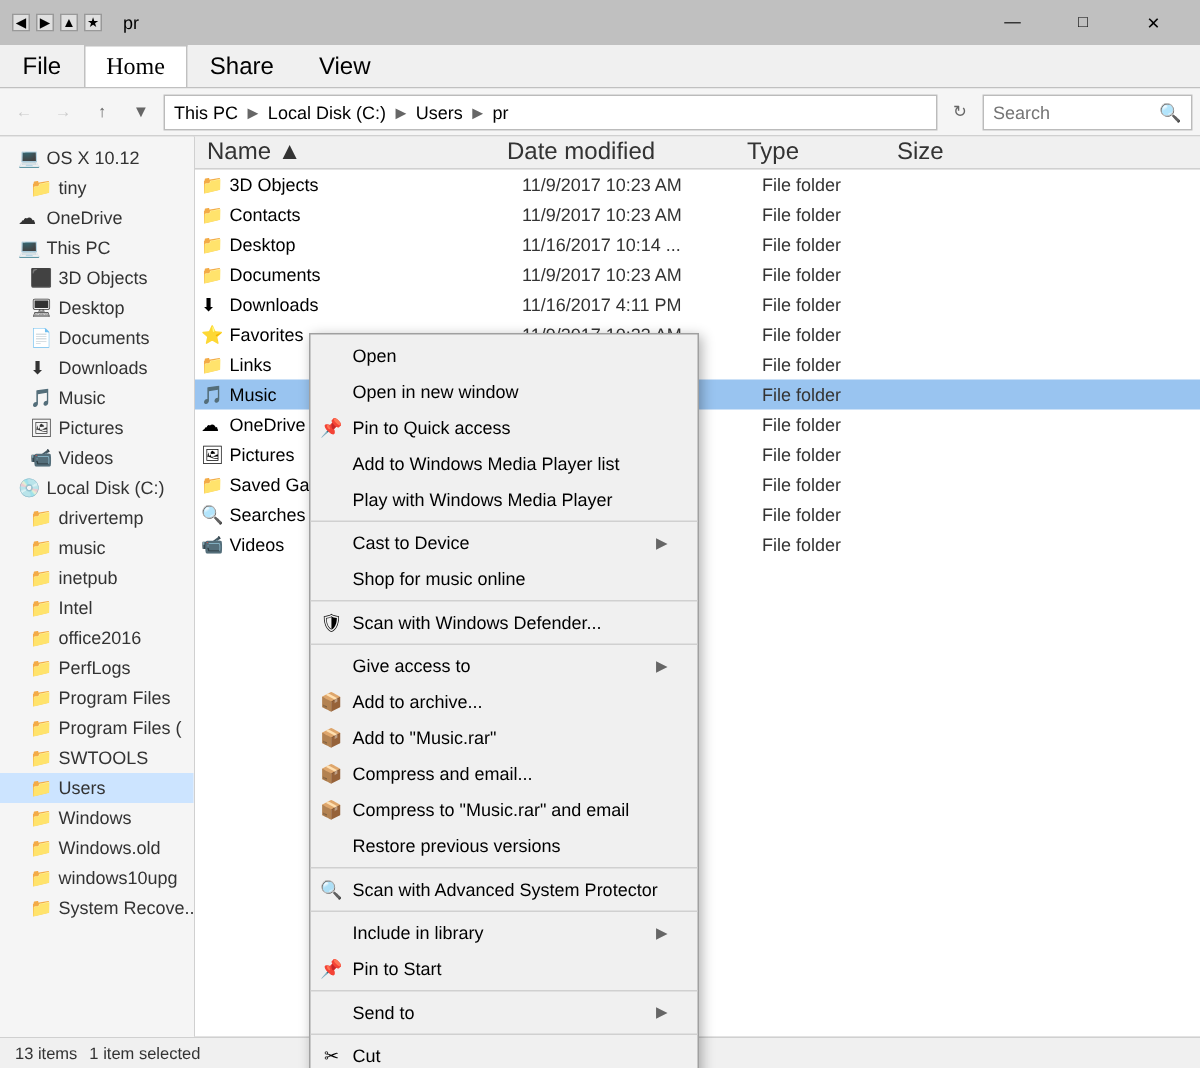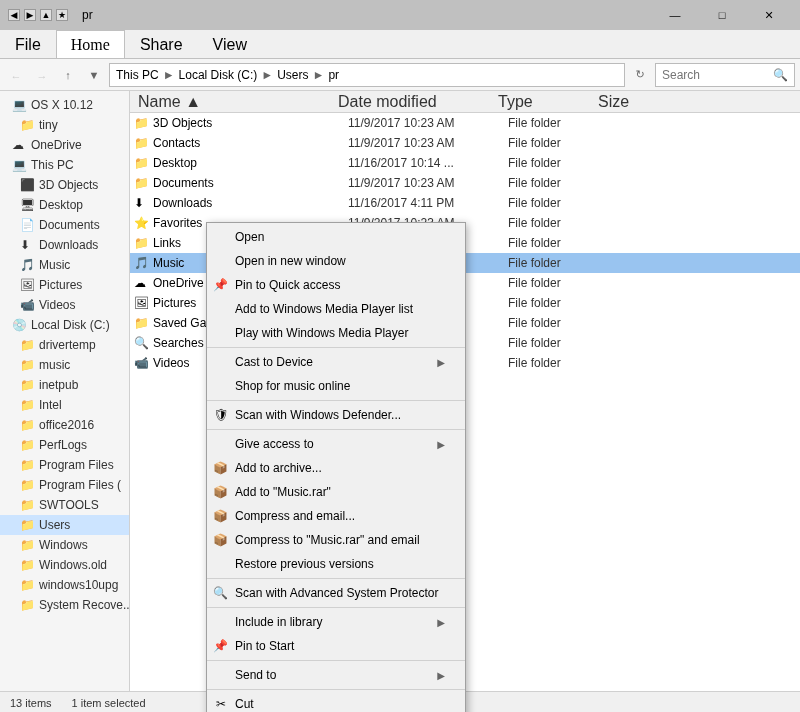--- a/index.html
+++ b/index.html
@@ -142,21 +142,21 @@
     .file-date { width: 160px; color: #333; }
     .file-type { width: 100px; color: #333; }
     .file-size { width: 80px; color: #333; }
 
     
     .status-bar {
       height: 22px;
       background: #f0f0f0;
       border-top: 1px solid #d0d0d0;
       display: flex; align-items: center;
-      padding: 0 10px; gap: 20px;
+      padding: 0 10px; gap: 8px;
       font-size: 11px; color: #333;
     }
 
     
     .context-menu {
       position: absolute;
       top: 222px;
       left: 206px;
       width: 260px;
       background: #f0f0f0;

